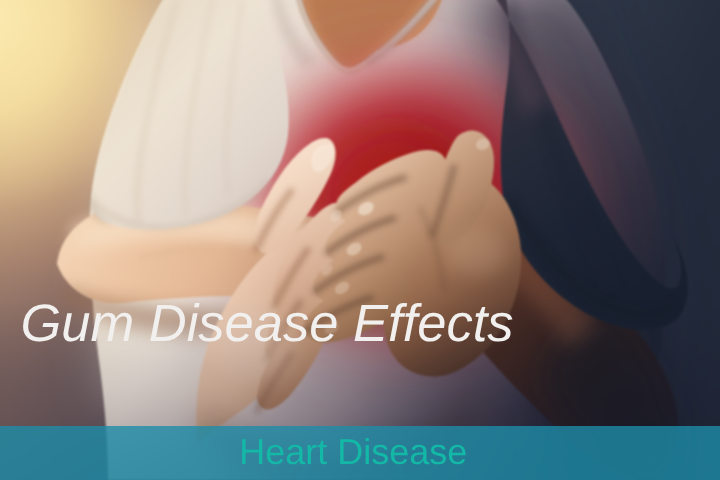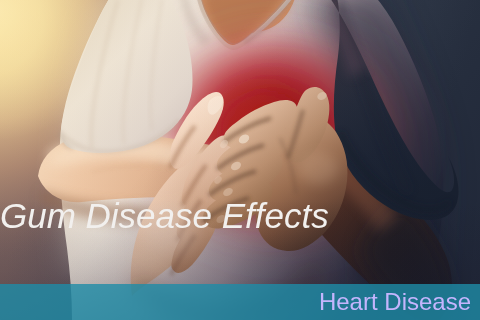--- a/index.html
+++ b/index.html
@@ -1,25 +1,25 @@
 <!DOCTYPE html>
 <html><head>
 <meta charset="utf-8">
 <style>
   html,body{margin:0;padding:0;width:480px;height:320px;overflow:hidden;background:#303a4a;}
   #stage{position:relative;width:480px;height:320px;overflow:hidden;}
   #photo{position:absolute;left:-6px;top:-6px;width:492px;height:332px;filter:blur(0.7px);}
-  .ttl{position:absolute;left:0;width:356px;
+  .ttl{position:absolute;left:0;width:356px;text-align:center;
        font-family:"Liberation Sans",sans-serif;font-style:italic;font-weight:400;
        color:#f2f0ee;letter-spacing:0px;}
   #l1{top:198px;font-size:35px;line-height:35px;}
   #l2{top:235px;font-size:35px;line-height:35px;}
   #banner{position:absolute;left:0;top:284px;width:480px;height:36px;background:rgba(30,140,168,0.80);}
-  #btxt{position:absolute;left:0;top:289px;width:471px;text-align:right;
-        font-family:"Liberation Sans",sans-serif;font-size:24px;line-height:26px;color:#c4b5fd;}
+  #btxt{position:absolute;left:0;top:289px;width:471px;text-align:center;
+        font-family:"Liberation Sans",sans-serif;font-size:24px;line-height:26px;color:#14b8a6;}
 </style>
 </head>
 <body>
 
 <div id="stage">
   <svg id="photo" width="492" height="332" viewBox="-6 -6 492 332">
     <defs>
       <linearGradient id="gBg" gradientUnits="userSpaceOnUse" x1="40" y1="120" x2="430" y2="210">
         <stop offset="0" stop-color="#6f585a"></stop>
         <stop offset="0.25" stop-color="#5a5059"></stop>

